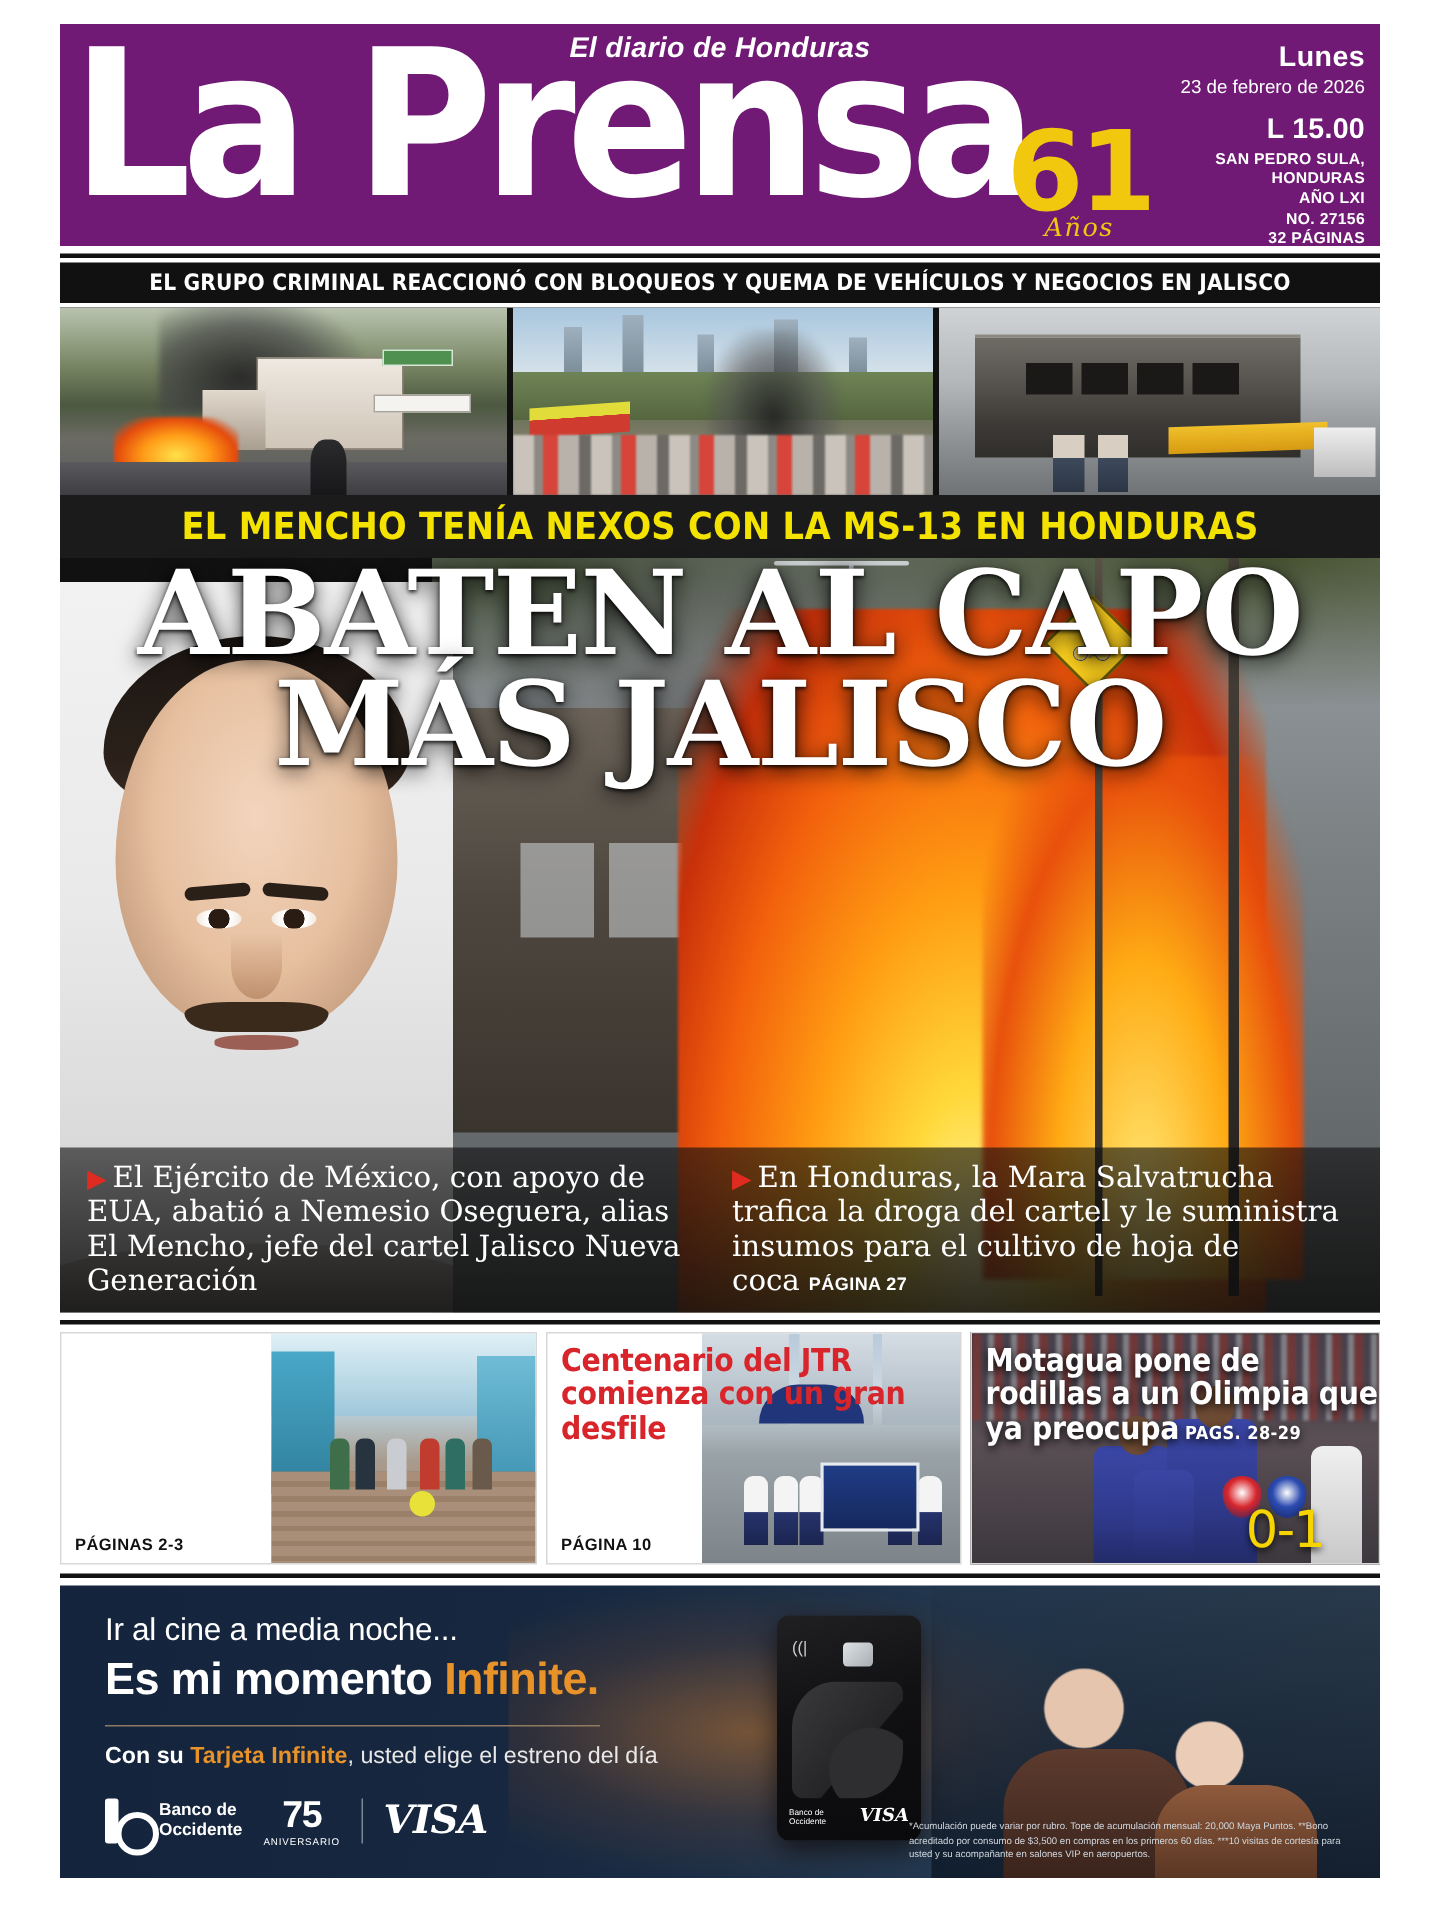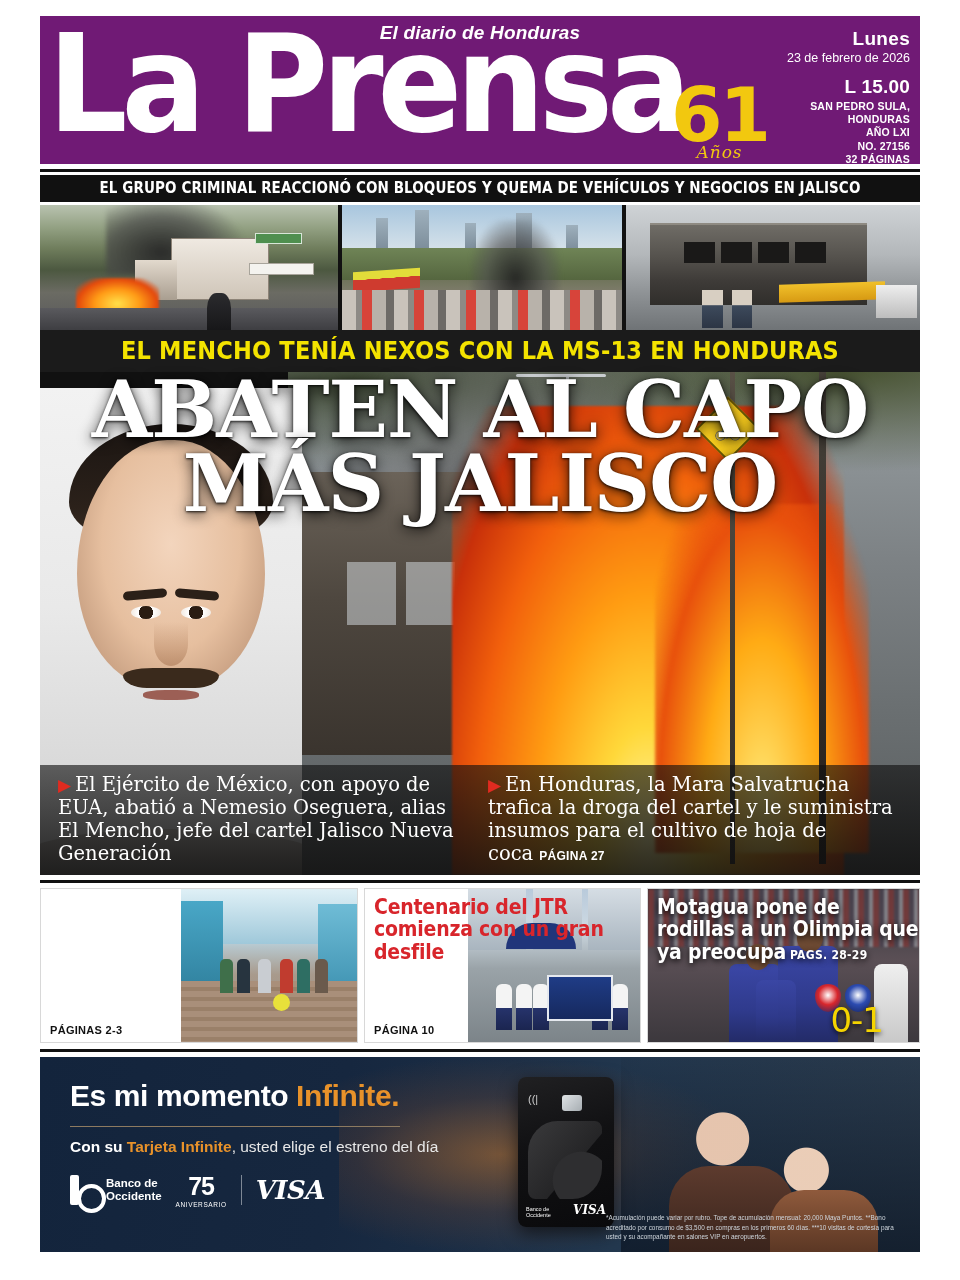--- a/index.html
+++ b/index.html
@@ -552,20 +552,21 @@
       <div class="chip"></div>
       <div class="leaf"></div>
       <div class="cbo">
         <span>Banco de</span><br>
         <span>Occidente</span>
       </div>
       <div class="cvisa">VISA</div>
     </div>
 
     <div class="ad-left">
+      <div class="ad-l1">Ir al cine a media noche...</div>
       <div class="ad-l2">
         <span>Es mi momento </span><span class="hl">Infinite.</span>
       </div>
       <div class="ad-divider"></div>
       <div class="ad-l3">
         <b>Con su </b><span class="hl">Tarjeta Infinite</span><span>, usted elige  el estreno del día</span>
       </div>
       <div class="ad-logos">
         <div class="logo-bo">
           <div class="mark"></div>

